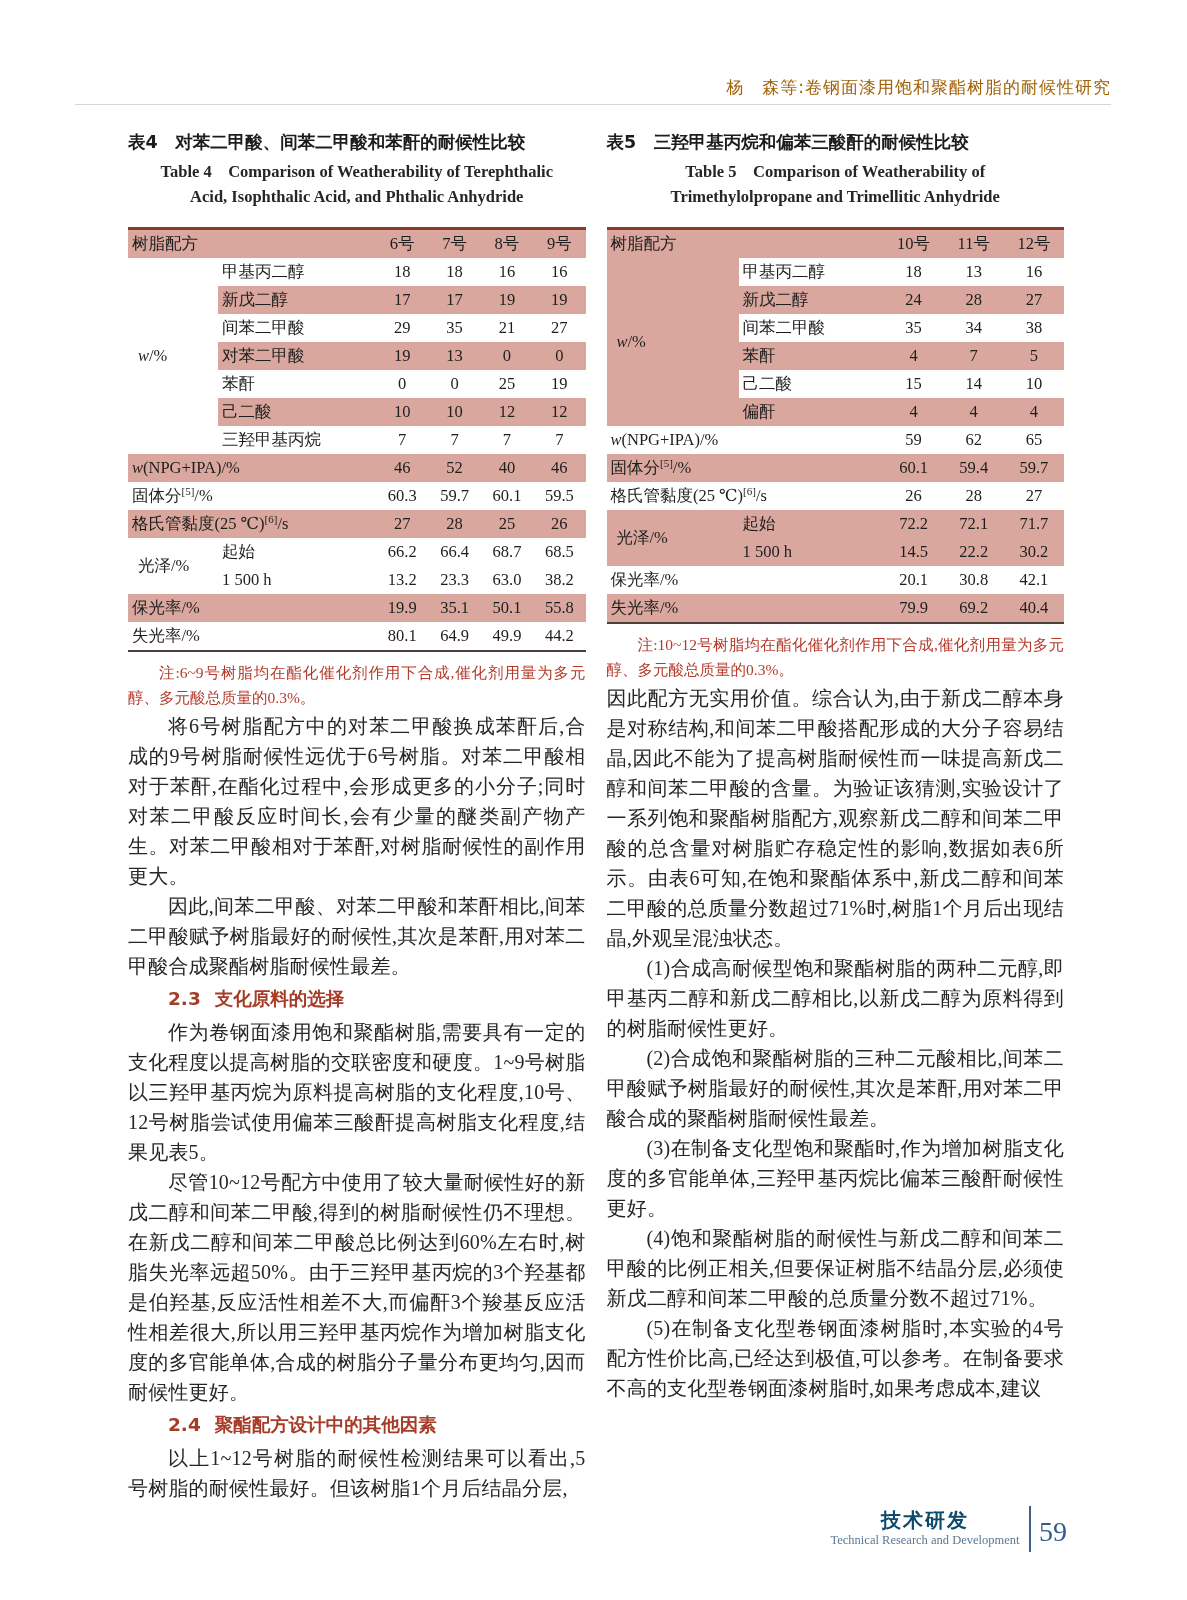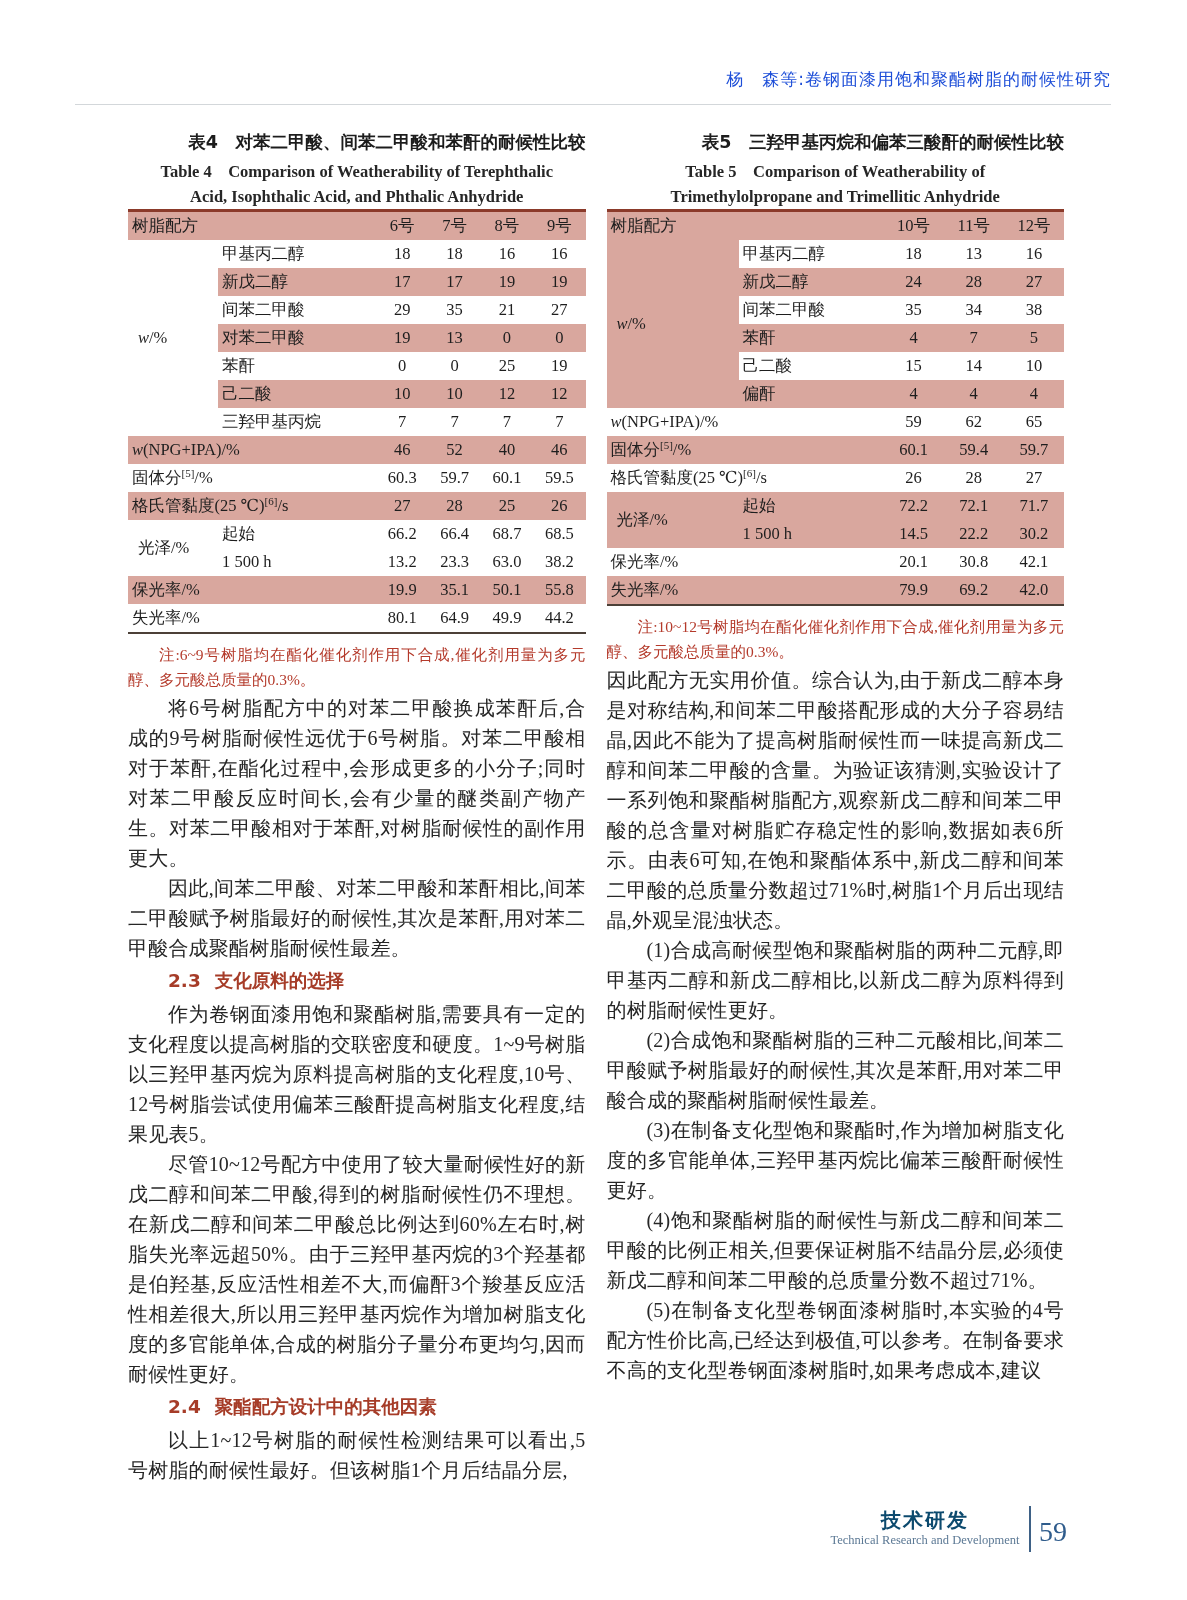--- a/index.html
+++ b/index.html
@@ -2,38 +2,38 @@
 <html><head>
 <meta charset="utf-8">
 <style>
   html,body { margin:0; padding:0; }
   .page {
     position:relative; width:1187px; height:1600px; background:#ffffff;
     overflow:hidden; font-family:"Liberation Serif","DejaVu Serif",serif; color:#262626;
   }
   
   .running-header {
-    position:absolute; top:68px; left:75px; right:76px; text-align:right;
+    position:absolute; top:76px; left:75px; right:76px; text-align:right;
     font-family:"DejaVu Sans","Liberation Sans",sans-serif;
-    font-size:17px; color:#1d4ed8; letter-spacing:1px;
+    font-size:17px; color:#a16207; letter-spacing:1px;
   }
   .header-rule { position:absolute; top:104px; left:75px; right:76px; border-top:1px solid #d3d7da; }
 
   
   .columns { position:absolute; top:131px; left:128px; width:936px; display:flex; gap:21px; }
   .col { flex:1 1 0; min-width:0; }
 
   
   .tbl-title-cn {
-    text-align:right; font-family:"DejaVu Sans","Liberation Sans",sans-serif;
+    text-align:left; font-family:"DejaVu Sans","Liberation Sans",sans-serif;
     font-weight:bold; font-size:17.5px; color:#1c1c1c; margin:0 0 6px 0; line-height:1.3;
   }
   .tbl-title-en {
     text-align:center; font-family:"Liberation Serif","DejaVu Serif",serif;
-    font-weight:bold; font-size:16.5px; line-height:1.5; margin:0 auto 0 auto; max-width:430px;
+    font-weight:bold; font-size:16.5px; line-height:1.5; margin:0 auto 18px auto; max-width:430px;
   }
 
   
   table.datatable {
     width:100%; border-collapse:collapse; table-layout:fixed;
     border-top:3px solid #8b3a2a; border-bottom:2px solid #4c4038;
     font-size:16.5px; color:#1e1e1e;
   }
   table.datatable td { height:28px; padding:0 2px; text-align:center; vertical-align:middle; overflow:hidden; white-space:nowrap; }
   table.datatable td.lbl, table.datatable td.lbl2 { text-align:left; padding-left:4px; }
@@ -317,21 +317,21 @@
         <tr>
           <td class="lbl2" colspan="2">保光率/%</td>
           <td>20.1</td>
           <td>30.8</td>
           <td>42.1</td>
         </tr>
         <tr class="shade">
           <td class="lbl2" colspan="2">失光率/%</td>
           <td>79.9</td>
           <td>69.2</td>
-          <td>42.0</td>
+          <td>40.4</td>
         </tr>
       </tbody>
         </table>
       <p class="tbl-note">注:10~12号树脂均在酯化催化剂作用下合成,催化剂用量为多元醇、多元酸总质量的0.3%。</p>
 
       <p class="para noindent body-start">因此配方无实用价值。综合认为,由于新戊二醇本身是对称结构,和间苯二甲酸搭配形成的大分子容易结晶,因此不能为了提高树脂耐候性而一味提高新戊二醇和间苯二甲酸的含量。为验证该猜测,实验设计了一系列饱和聚酯树脂配方,观察新戊二醇和间苯二甲酸的总含量对树脂贮存稳定性的影响,数据如表6所示。由表6可知,在饱和聚酯体系中,新戊二醇和间苯二甲酸的总质量分数超过71%时,树脂1个月后出现结晶,外观呈混浊状态。</p>
       <p class="para">(1)合成高耐候型饱和聚酯树脂的两种二元醇,即甲基丙二醇和新戊二醇相比,以新戊二醇为原料得到的树脂耐候性更好。</p>
       <p class="para">(2)合成饱和聚酯树脂的三种二元酸相比,间苯二甲酸赋予树脂最好的耐候性,其次是苯酐,用对苯二甲酸合成的聚酯树脂耐候性最差。</p>
       <p class="para">(3)在制备支化型饱和聚酯时,作为增加树脂支化度的多官能单体,三羟甲基丙烷比偏苯三酸酐耐候性更好。</p>
       <p class="para">(4)饱和聚酯树脂的耐候性与新戊二醇和间苯二甲酸的比例正相关,但要保证树脂不结晶分层,必须使新戊二醇和间苯二甲酸的总质量分数不超过71%。</p>

